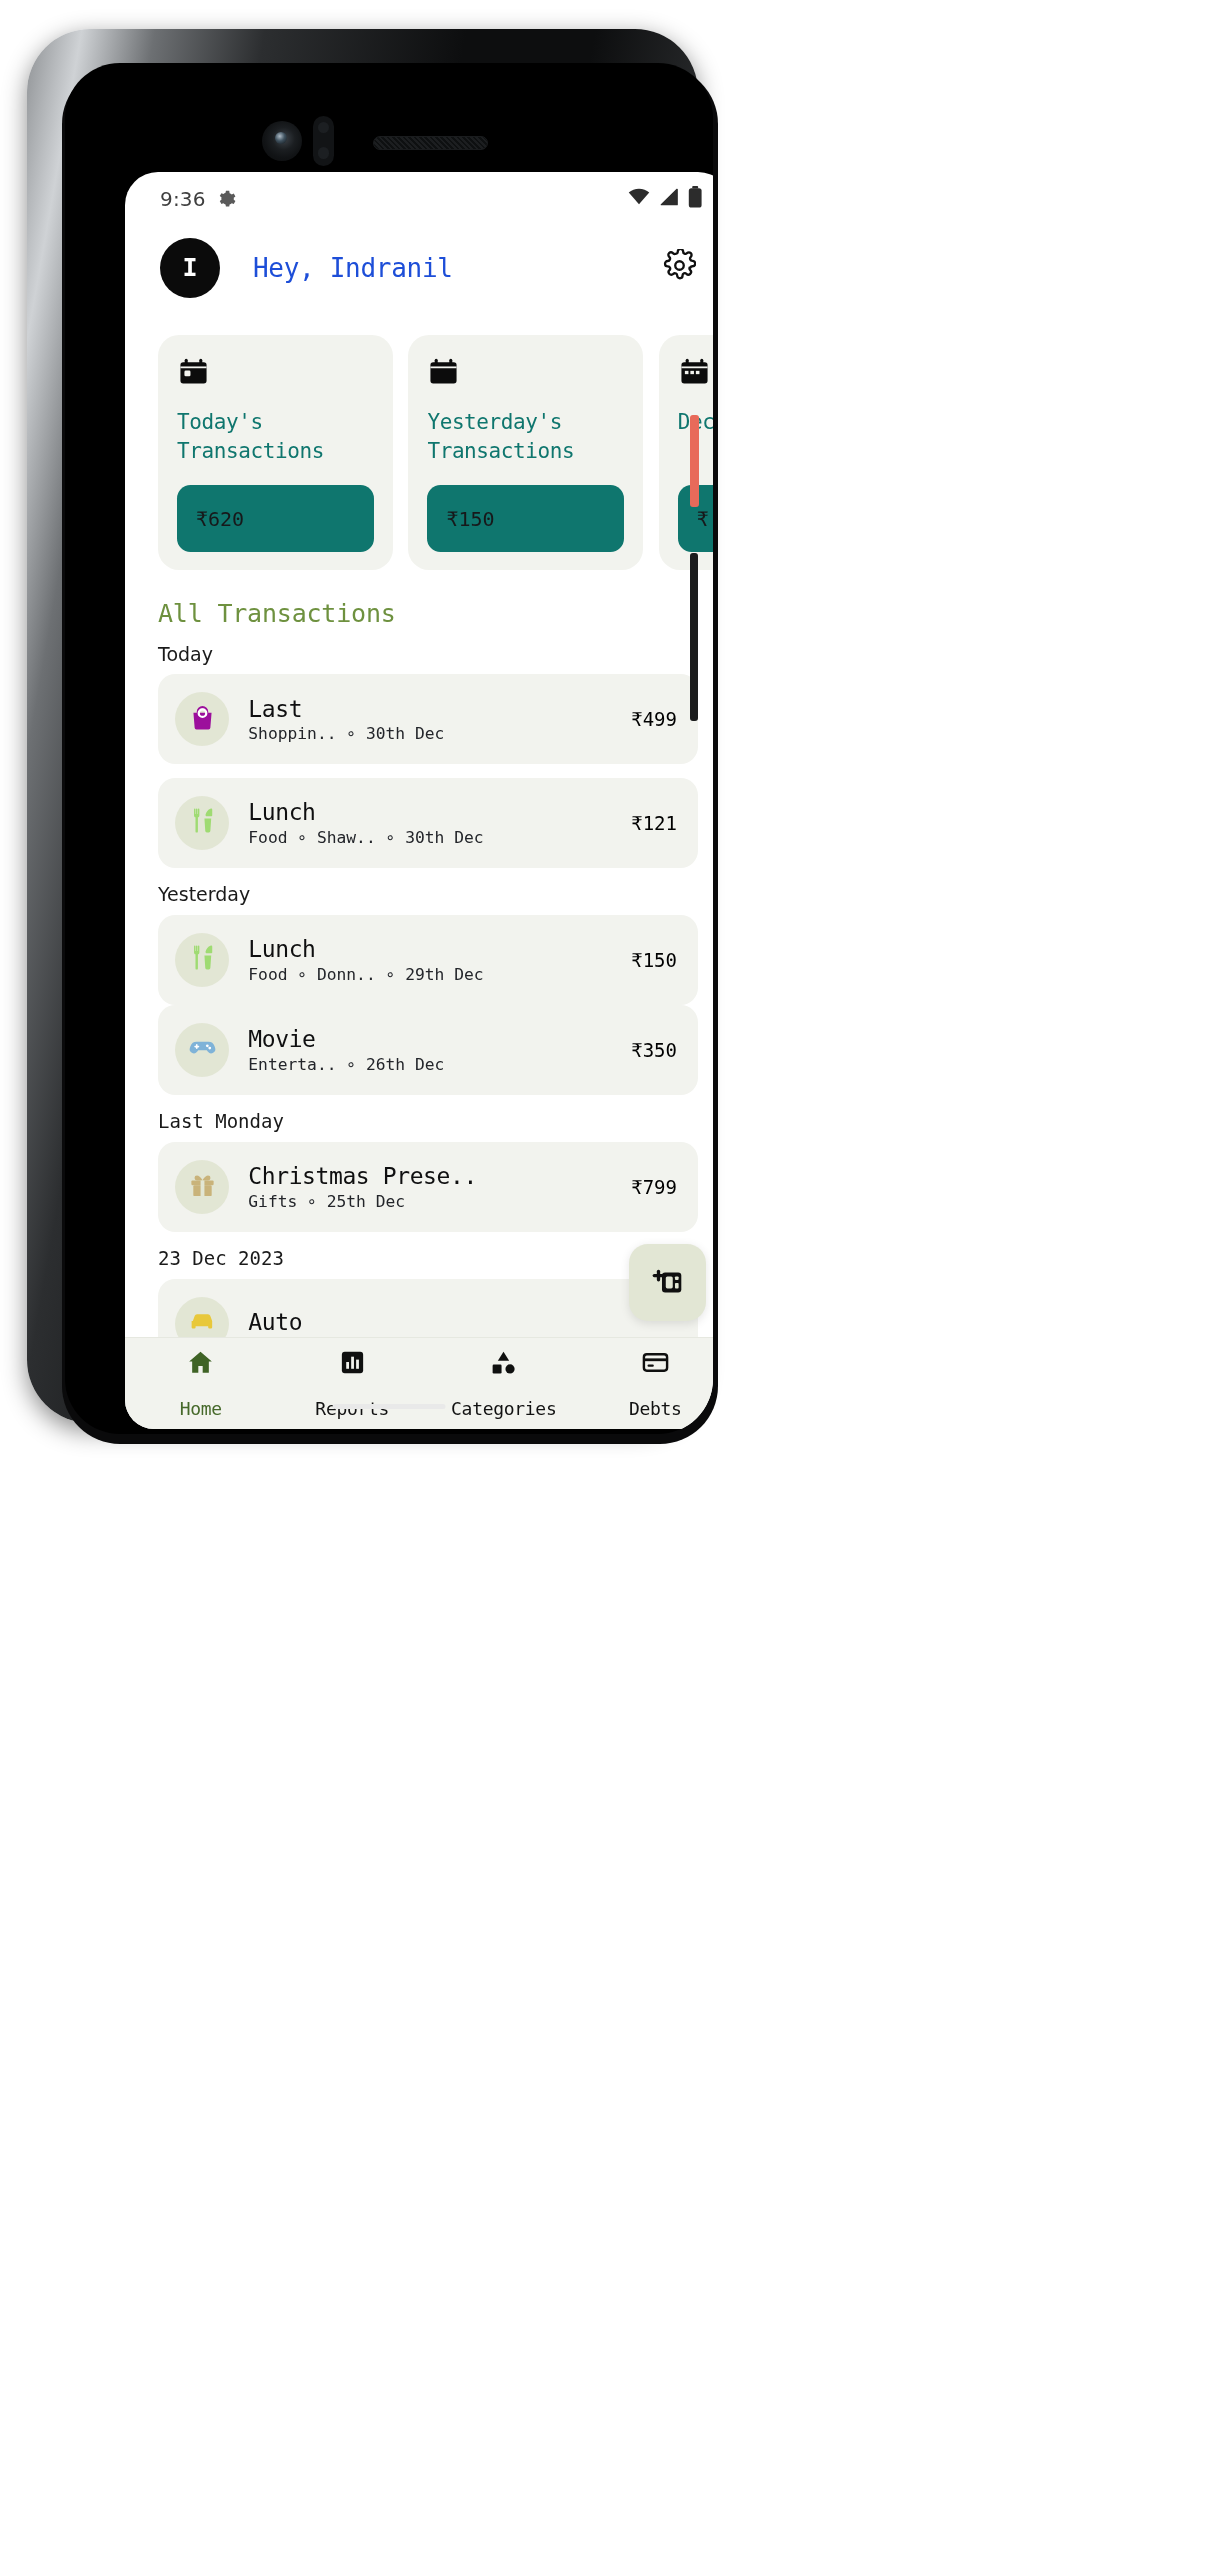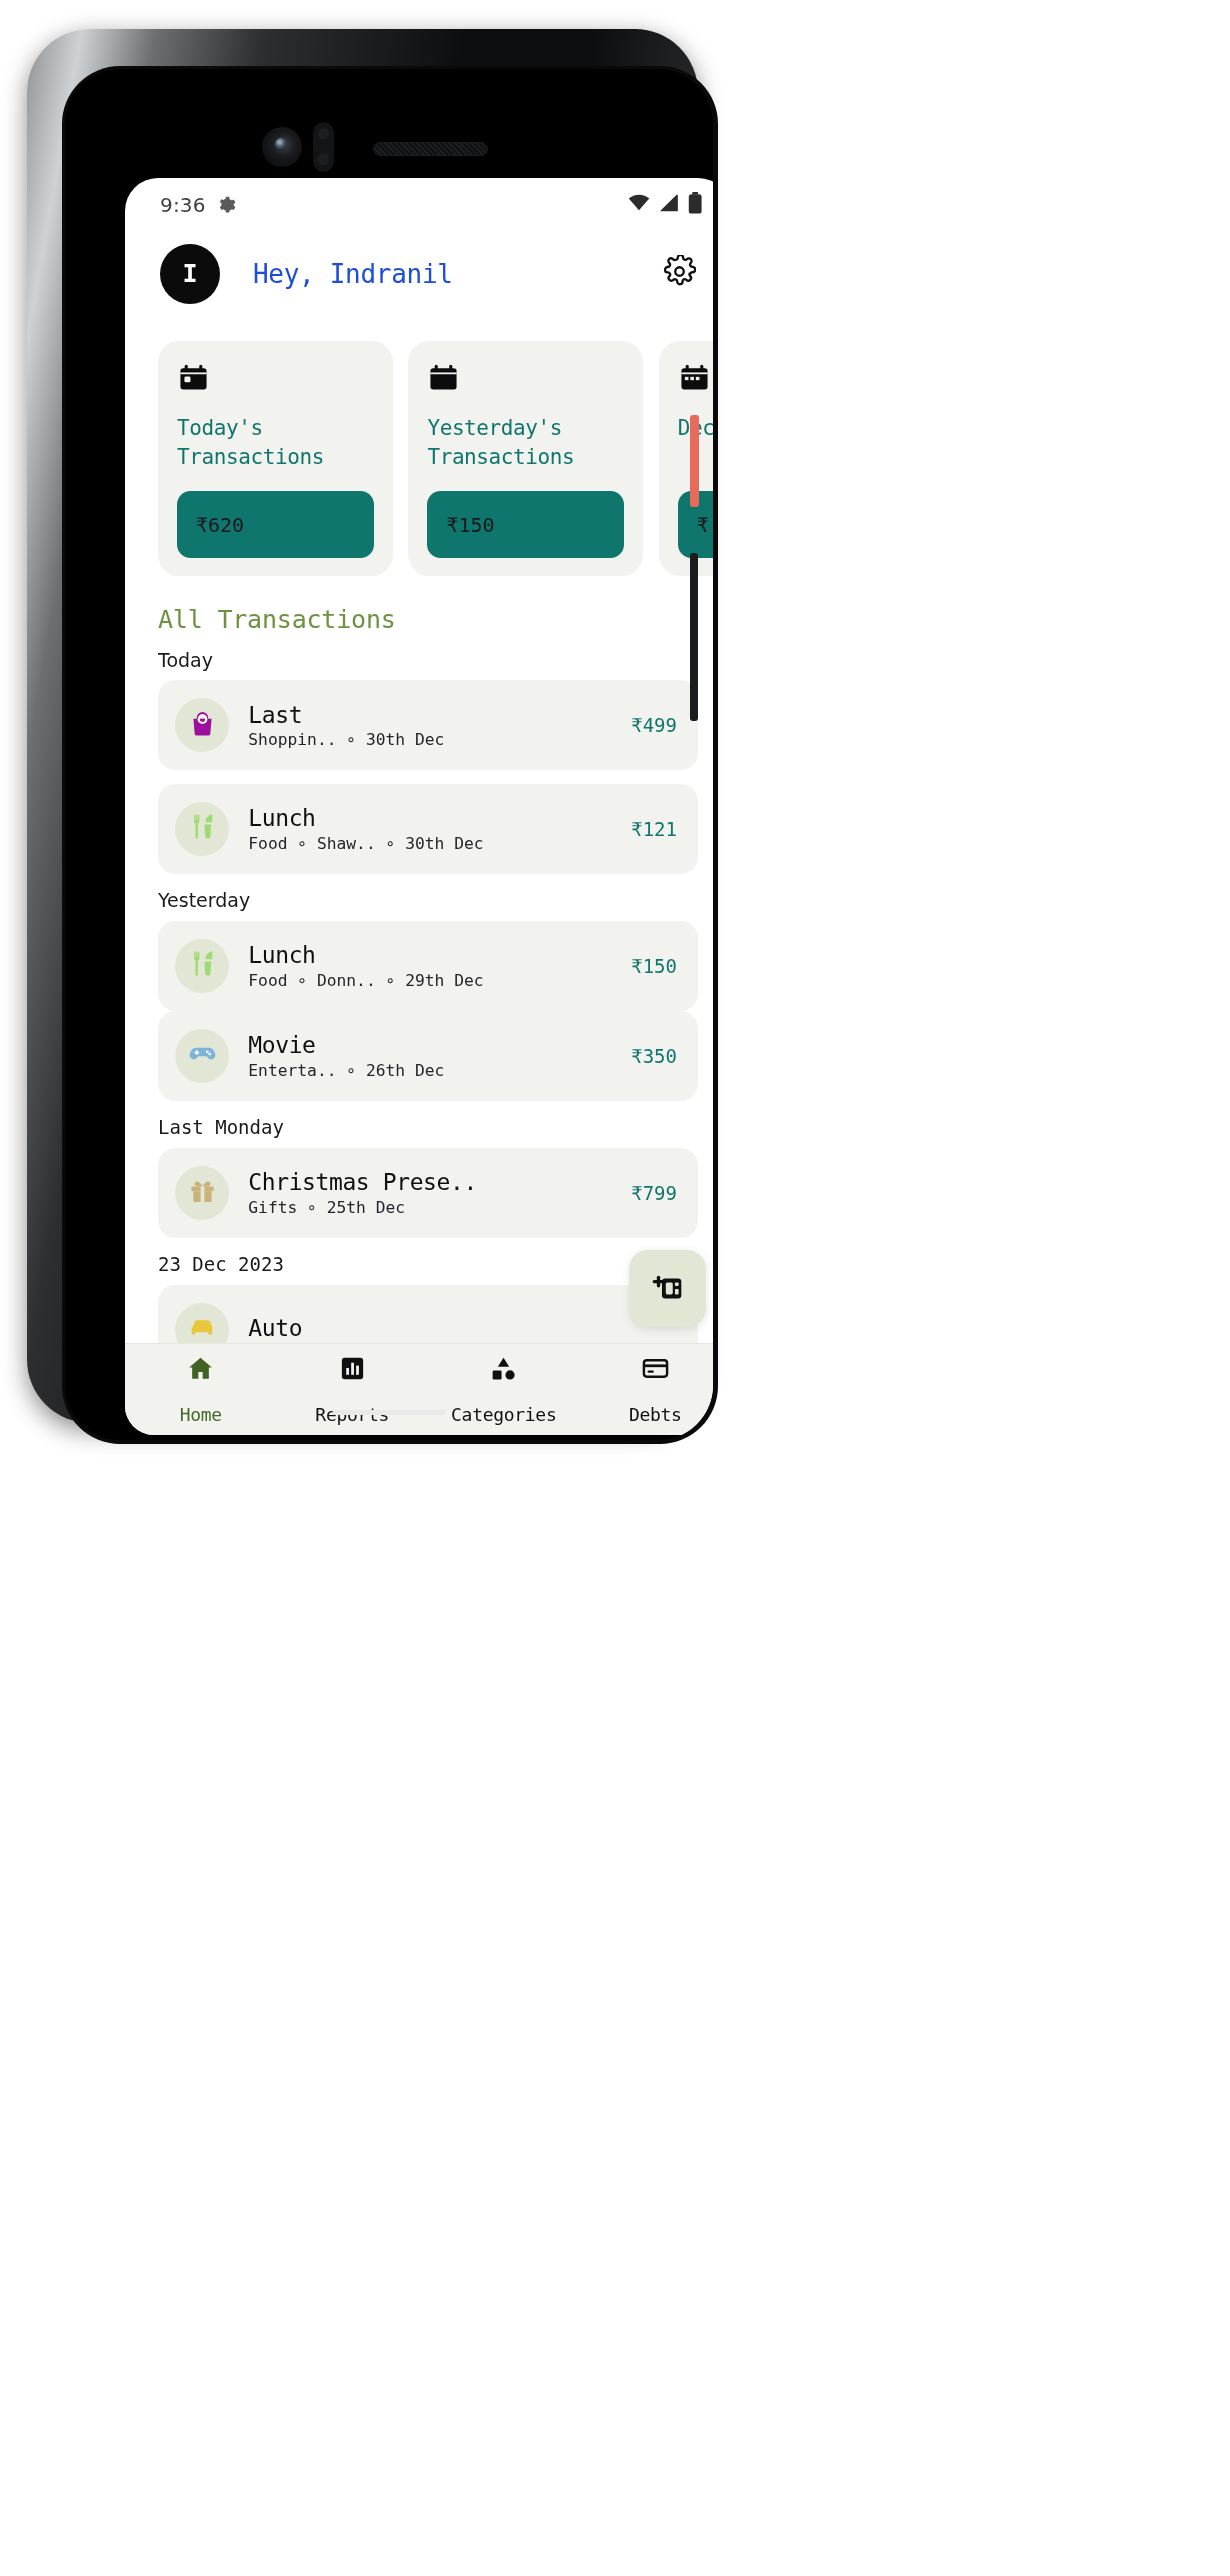--- a/index.html
+++ b/index.html
@@ -19,21 +19,21 @@
     background: linear-gradient(100deg,#8e9194 0%,#cfd2d5 6%,#6d7073 14%,#2c2e30 26%,#0d0e0f 48%,#0d0e0f 62%,#303234 80%,#7c7f82 92%,#b9bcbf 97%,#6b6e71 100%);
     box-shadow: 0 7.7px 25px rgba(0,0,0,.45);
   }
   .phone-bezel {
     position: absolute; left: 35px; top: 37px;
     width: 656px; height: 1378px;
     border-radius: 58px;
     background: #0a0a0b;
   }
   .phone-inner {
-    position: absolute; left: 38px; top: 40px;
+    position: absolute; left: 38px; top: 34px;
     width: 648px; height: 1371px;
     border-radius: 55px;
     background: #000;
     overflow: hidden;
     text-decoration: underline;
   }
   
   .cam-lens {
     position:absolute; left:197px; top:58px; width:40px; height:40px;
     border-radius:50%;
@@ -120,21 +120,21 @@
     display:flex; align-items:center; height:90px;
     background:#f2f3ee; border-radius:17.3px; padding: 0 21px 0 17.3px;
   }
   .txicon{
     width:54px; height:54px; border-radius:50%; background:#e2e6d4;
     display:flex; align-items:center; justify-content:center; flex:0 0 auto;
   }
   .txtext{ margin-left:19px; min-width:0; flex:1 1 auto; }
   .txname{ font-size:23px; color:#0f0f10; letter-spacing:-0.4px; white-space:nowrap; }
   .txsub{ font-size:16.3px; color:#23252a; margin-top:2.9px; white-space:nowrap; }
-  .txamt{ font-size:19px; color:#0f766e; margin-left:25px; flex:0 0 auto; }
+  .txamt{ font-size:19px; color:#000000; margin-left:25px; flex:0 0 auto; }
 
   .daylabel.mono{ font-family:"DejaVu Sans Mono","Liberation Mono",monospace; }
 
   
   .fab{
     position:absolute; right:25px; bottom:108px;
     width:77px; height:77px; border-radius:19px; background:#e2e6d4;
     display:flex; align-items:center; justify-content:center;
     box-shadow: 0 2.9px 9.6px rgba(0,0,0,.10);
     cursor:pointer;

